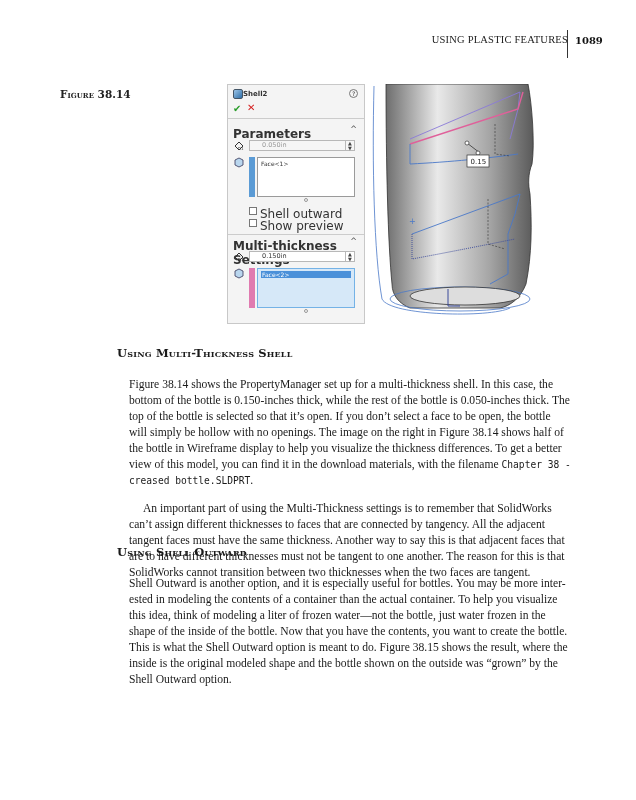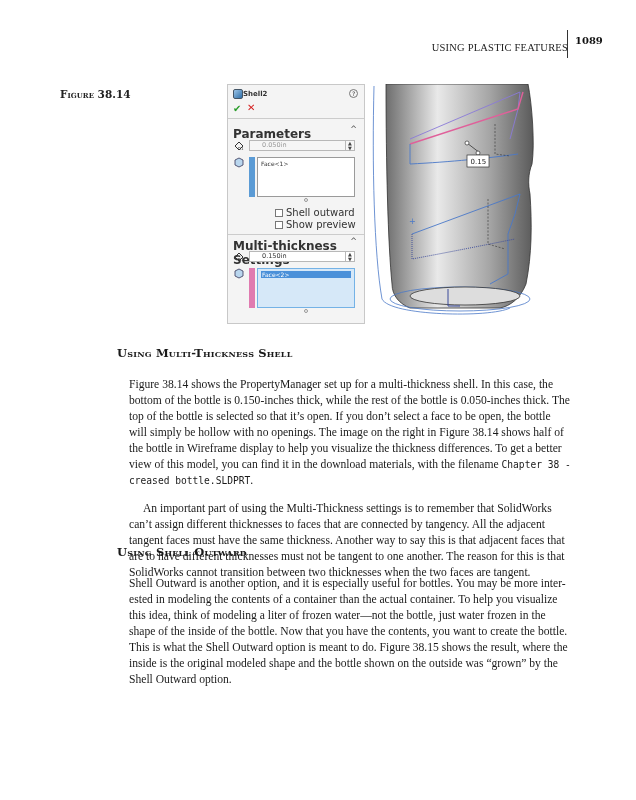--- a/index.html
+++ b/index.html
@@ -1,17 +1,17 @@
 <!DOCTYPE html>
 <html><head>
 <meta charset="utf-8">
 <style>
   * { box-sizing: border-box; margin: 0; padding: 0; }
   body { width: 636px; height: 800px; background: #ffffff; position: relative; overflow: hidden; font-family: "DejaVu Serif", serif; color: #1a1a1a; }
-  .running-head { position: absolute; top: 42px; right: 68px; font-family: "Liberation Serif", serif; font-size: 10.5px; letter-spacing: 0.2px; color: #222; }
+  .running-head { position: absolute; top: 34px; right: 68px; font-family: "Liberation Serif", serif; font-size: 10.5px; letter-spacing: 0.2px; color: #222; }
   .head-divider { position: absolute; top: 30px; left: 567px; width: 1px; height: 28px; background: #333; }
   .page-number { position: absolute; top: 35px; left: 575px; font-family: "DejaVu Serif", serif; font-weight: bold; font-size: 10px; color: #111; }
 
   .caption { position: absolute; left: 60px; top: 88px; width: 110px; font-family: "Liberation Serif", serif; font-size: 10.5px; line-height: 13.5px; color: #222; }
   .caption-label { font-family: "DejaVu Serif", serif; font-weight: bold; font-variant: small-caps; font-size: 10.5px; display: block; }
 
   
   .pm { position: absolute; left: 227px; top: 84px; width: 138px; height: 240px; background: #f4f4f4; border: 1px solid #c8c8c8; font-family: "DejaVu Sans", sans-serif; font-size: 6.5px; color: #333; }
   .pm-title { position: absolute; left: 5px; top: 4px; display: flex; align-items: center; font-weight: bold; font-size: 7px; }
   .pm-title-icon { width: 10px; height: 10px; border: 1px solid #456; background: linear-gradient(135deg,#9cc5e8,#2e6ea8); border-radius: 2px; }
@@ -24,21 +24,21 @@
   .pm-field-icon { position: absolute; left: 5px; width: 12px; height: 11px; }
   .pm-spin { position: absolute; left: 21px; width: 106px; height: 11px; background: #fff; border: 1px solid #b8b8b8; font-size: 6.5px; padding-left: 12px; line-height: 9px; }
   .pm-spin.disabled { color: #999; background: #f6f6f6; }
   .pm-spin-btn { position: absolute; right: 0; top: 0; width: 9px; height: 9px; border-left: 1px solid #b8b8b8; font-size: 5px; line-height: 4.5px; text-align: center; color: #444; }
   .pm-list-bar { position: absolute; left: 21px; width: 6px; }
   .pm-list { position: absolute; left: 29px; width: 98px; background: #fff; border: 1px solid #9a9a9a; font-size: 6px; padding: 2px 3px; }
   .pm-list.selected { background: #d6e8f8; border: 1px solid #74b2e6; }
   .pm-list-item { display: block; }
   .pm-list-item.active { background: #4a90d9; color: #fff; padding-left: 1px; }
   .pm-dot { position: absolute; width: 4px; height: 4px; border: 1px solid #999; border-radius: 50%; left: 76px; }
-  .pm-check { position: absolute; left: 21px; display: flex; align-items: center; gap: 3px; font-size: 10px; margin-left: 26px; }
+  .pm-check { position: absolute; left: 21px; display: flex; align-items: flex-start; gap: 3px; font-size: 12px; }
   .pm-checkbox { width: 8px; height: 8px; border: 1px solid #777; background: #fff; }
 
   
   .viewport { position: absolute; left: 370px; top: 84px; width: 175px; height: 235px; }
 
   .section-heading { position: absolute; left: 117px; font-family: "DejaVu Serif", serif; font-weight: bold; font-variant: small-caps; font-size: 11.5px; color: #1a1a1a; letter-spacing: 0.2px; }
   .body-text { position: absolute; left: 117px; width: 466px; font-family: "Liberation Serif", serif; font-size: 11.6px; line-height: 16px; color: #1a1a1a; text-align: left; }
   .body-text p { margin: 12px; }
   .indent { text-indent: 14px; }
   code, .mono { font-family: "DejaVu Sans Mono", monospace; font-size: 9.6px; }

